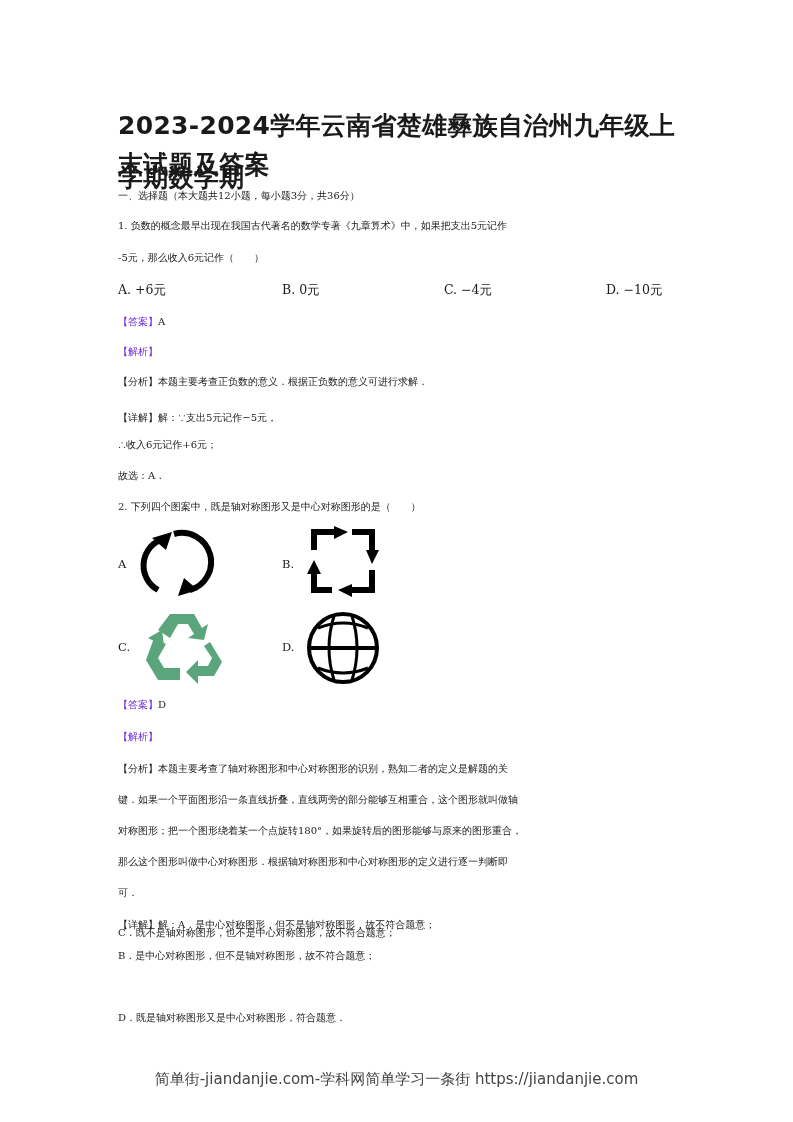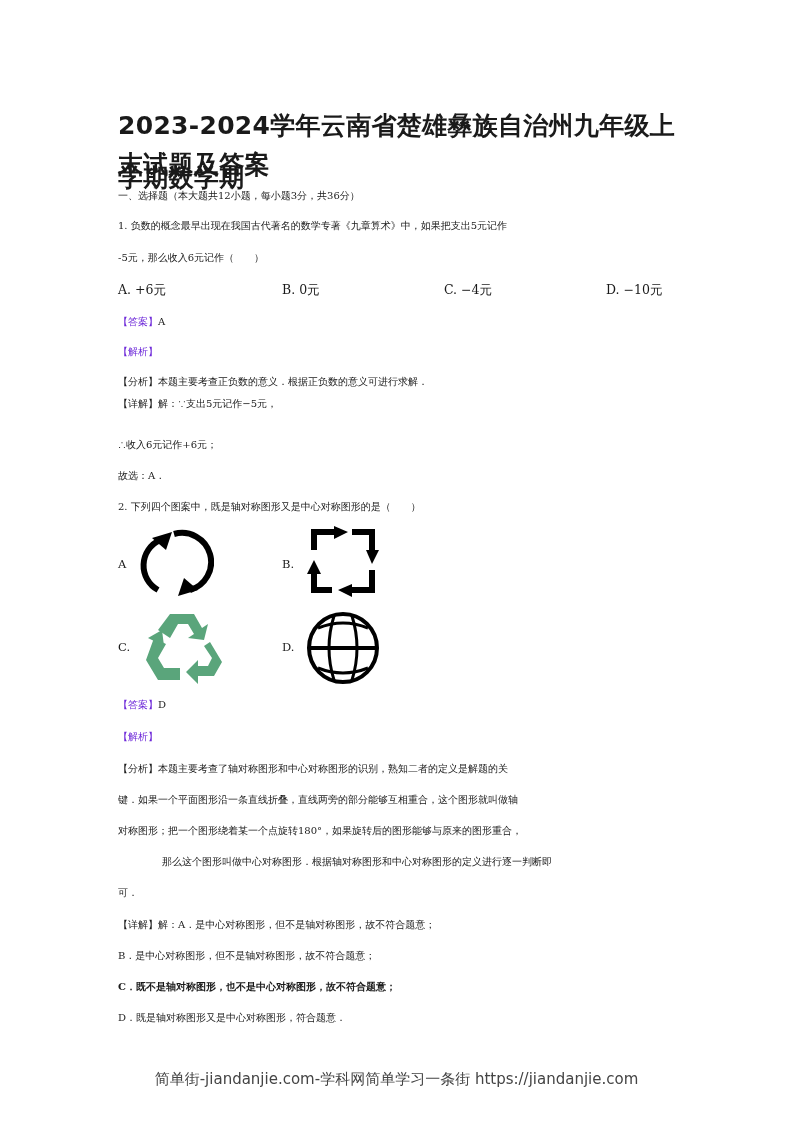--- a/index.html
+++ b/index.html
@@ -32,21 +32,21 @@
   <div class="opt" style="left:118px; top:281px;">A.  +6元</div>
   <div class="opt" style="left:282px; top:281px;">B.  0元</div>
   <div class="opt" style="left:444px; top:281px;">C.  −4元</div>
   <div class="opt" style="left:606px; top:281px;">D.  −10元</div>
 
   <div class="line" style="top:313px;">
     <span class="tag-blue">【答案】</span><span>A</span>
   </div>
   <div class="line tag-blue" style="top:343px;">【解析】</div>
   <div class="line" style="top:373px;">【分析】本题主要考查正负数的意义．根据正负数的意义可进行求解．</div>
-  <div class="line" style="top:395px;">【详解】解：∵支出5元记作−5元，</div>
+  <div class="line" style="top:409px;">【详解】解：∵支出5元记作−5元，</div>
   <div class="line" style="top:436px;">∴收入6元记作+6元；</div>
   <div class="line" style="top:467px;">故选：A．</div>
 
   <div class="line" style="top:498px;">2. 下列四个图案中，既是轴对称图形又是中心对称图形的是（　　）</div>
 
   <div class="fig-label" style="left:118px; top:557px;">A</div>
   <svg class="fig" style="left:136px; top:528px;" width="78" height="72" viewBox="0 0 78 72">
     <path d="M 24 12 A 28 28 0 0 0 22 62" fill="none" stroke="#000" stroke-width="6"></path>
     <polygon points="16,10 36,4 30,22" fill="#000"></polygon>
     <path d="M 38 6 A 28 28 0 0 1 54 62" fill="none" stroke="#000" stroke-width="6"></path>
@@ -85,22 +85,22 @@
     <path d="M 48 6 Q 58 38 48 70" fill="none" stroke="#000" stroke-width="3"></path>
   </svg>
 
   <div class="line" style="top:696px;">
     <span class="tag-blue">【答案】</span><span>D</span>
   </div>
   <div class="line tag-blue" style="top:728px;">【解析】</div>
   <div class="line" style="top:760px;">【分析】本题主要考查了轴对称图形和中心对称图形的识别，熟知二者的定义是解题的关</div>
   <div class="line" style="top:791px;">键．如果一个平面图形沿一条直线折叠，直线两旁的部分能够互相重合，这个图形就叫做轴</div>
   <div class="line" style="top:822px;">对称图形；把一个图形绕着某一个点旋转180°，如果旋转后的图形能够与原来的图形重合，</div>
-  <div class="line" style="top:853px;margin-left:44px;">那么这个图形叫做中心对称图形．根据轴对称图形和中心对称图形的定义进行逐一判断即</div>
+  <div class="line" style="top:853px;">那么这个图形叫做中心对称图形．根据轴对称图形和中心对称图形的定义进行逐一判断即</div>
   <div class="line" style="top:884px;">可．</div>
 
   <div class="line" style="top:947px;">B．是中心对称图形，但不是轴对称图形，故不符合题意；</div>
   <div class="line" style="top:916px;">【详解】解：A．是中心对称图形，但不是轴对称图形，故不符合题意；</div>
-  <div class="line" style="top:978px;font-weight:bold;">C．既不是轴对称图形，也不是中心对称图形，故不符合题意；</div>
+  <div class="line" style="top:924px;">C．既不是轴对称图形，也不是中心对称图形，故不符合题意；</div>
   <div class="line" style="top:1009px;text-align:center;">D．既是轴对称图形又是中心对称图形，符合题意．</div>
 
   <div class="footer">简单街-jiandanjie.com-学科网简单学习一条街 https://jiandanjie.com</div>
 </div>
 
 </body></html>

